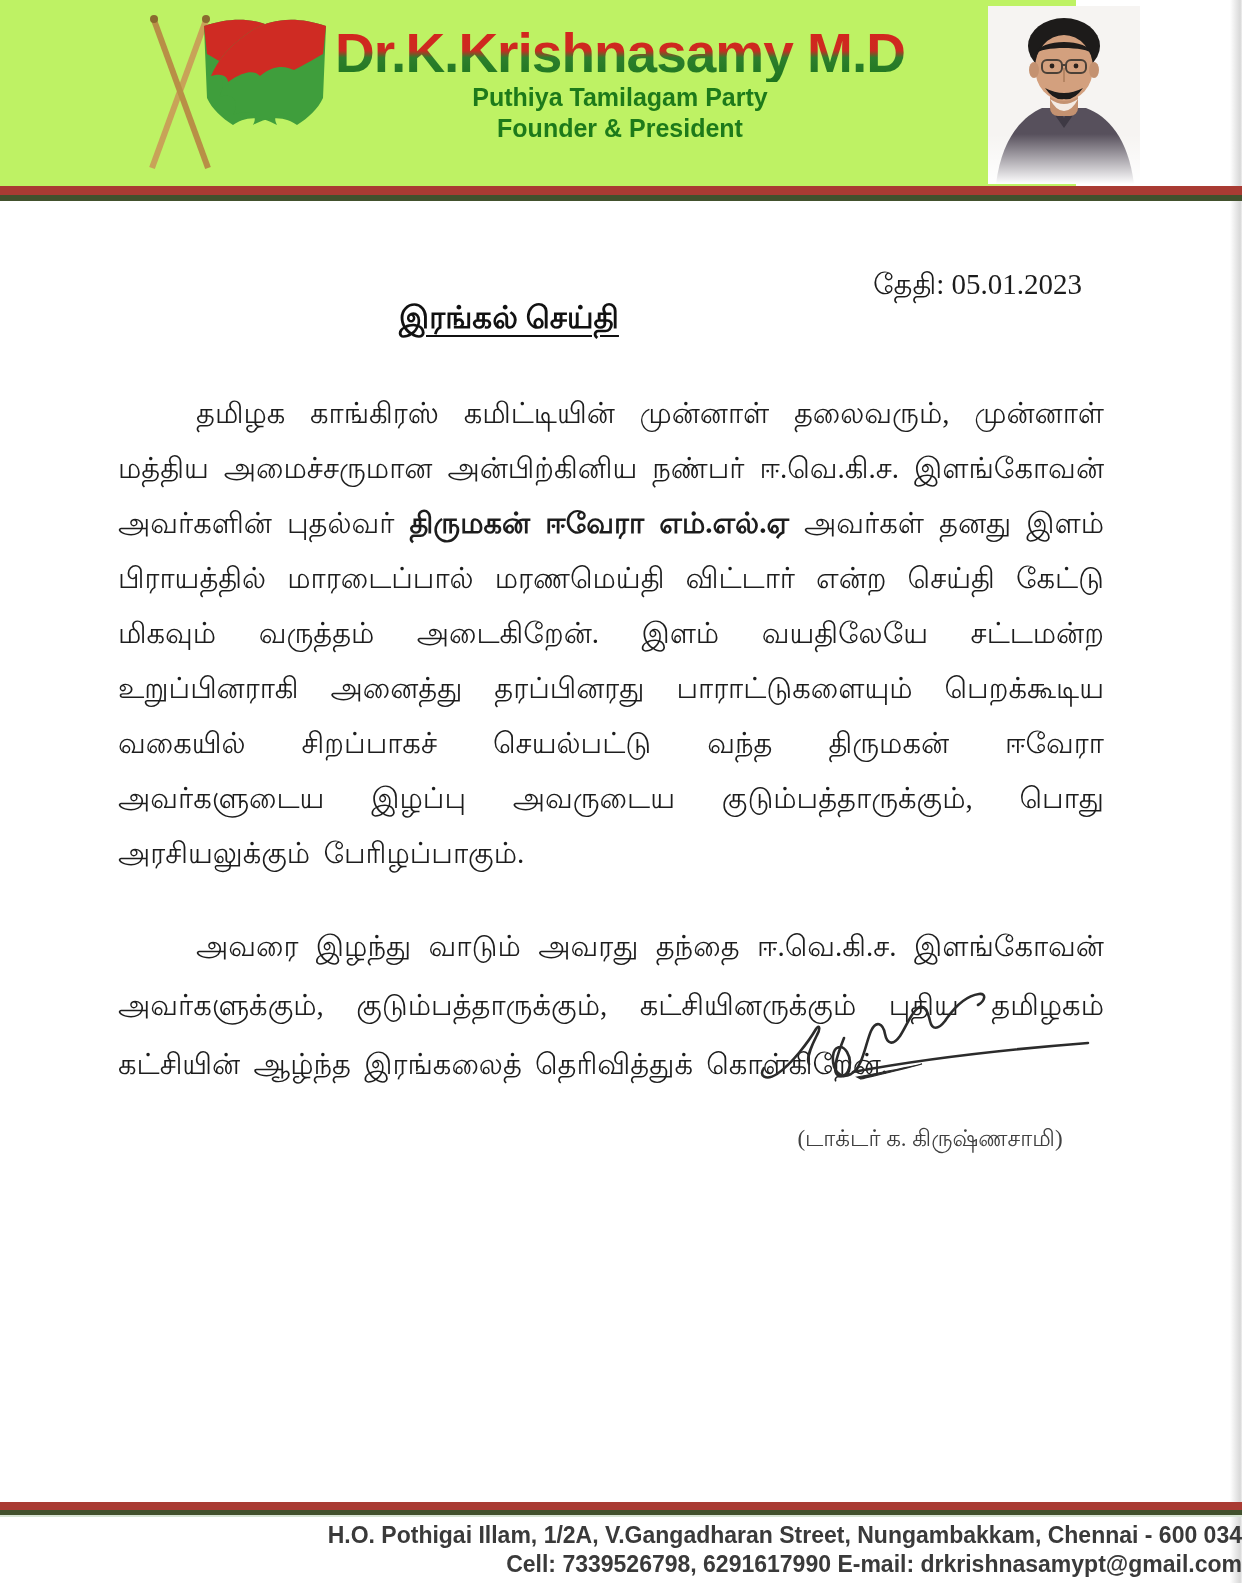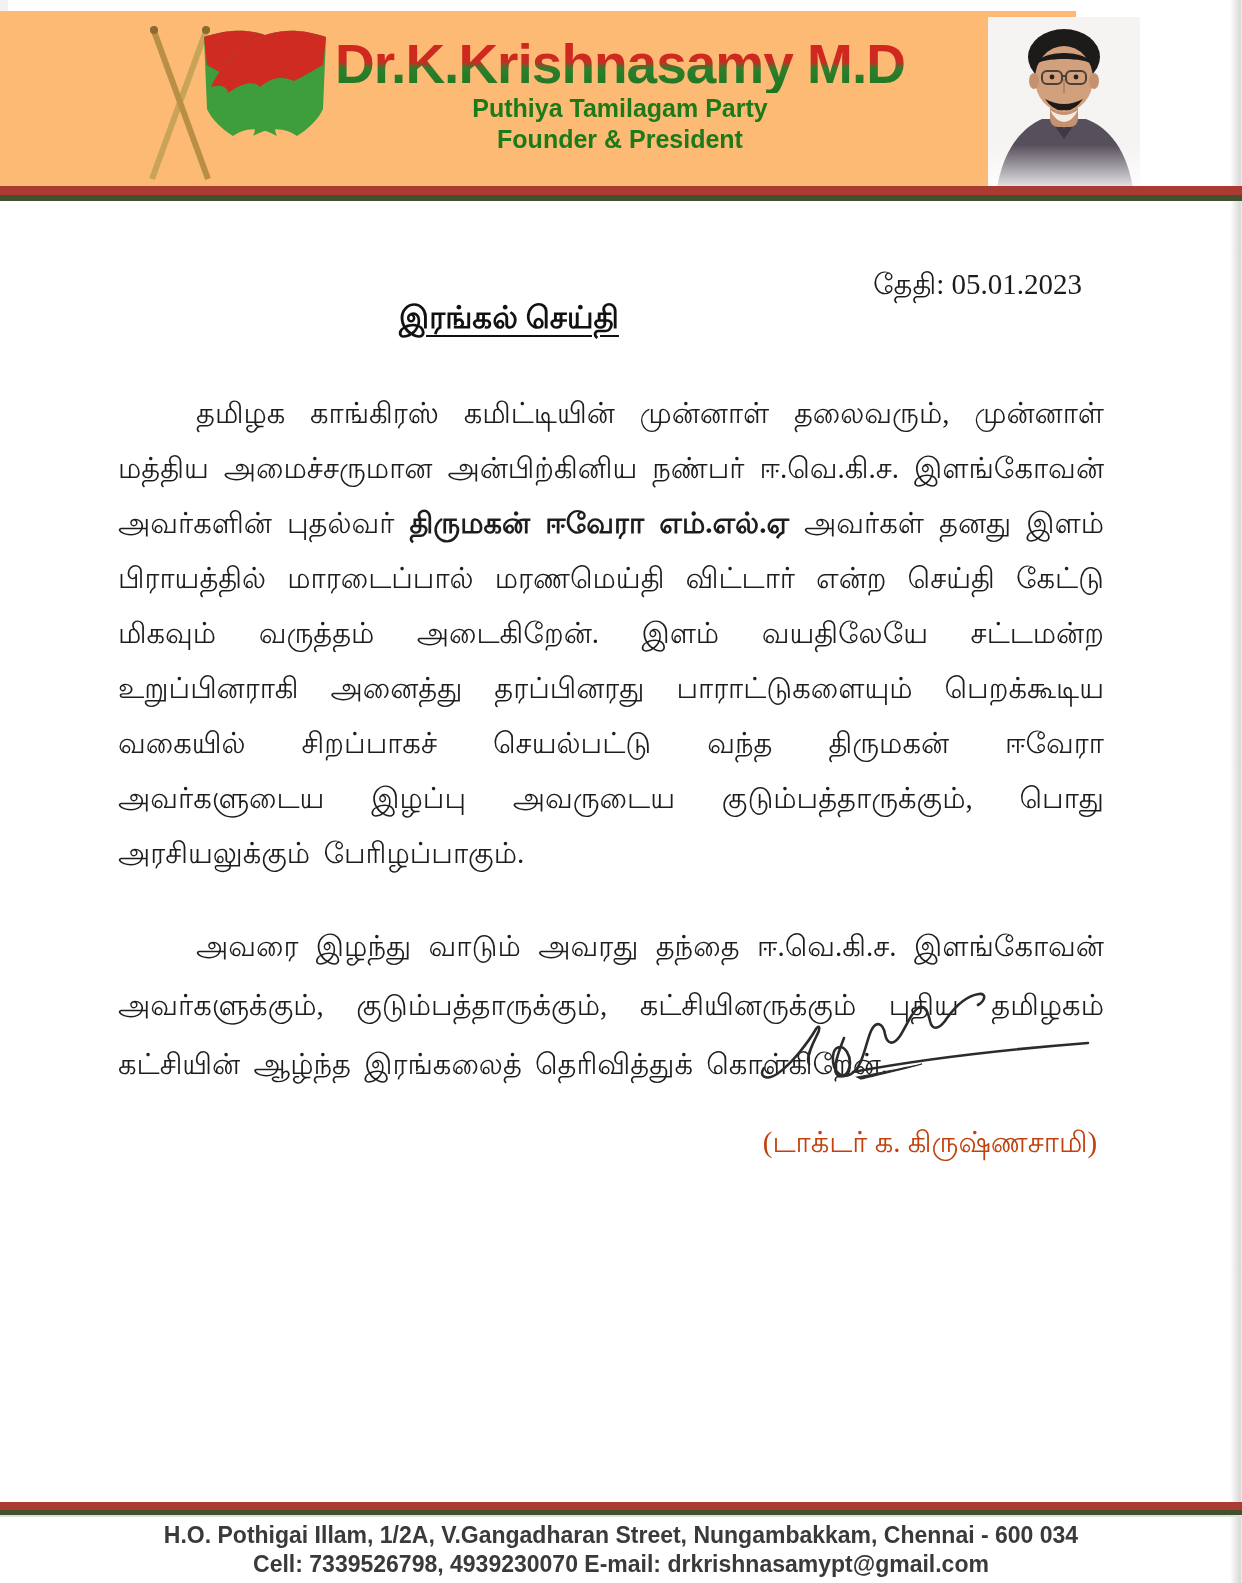--- a/index.html
+++ b/index.html
@@ -5,21 +5,21 @@
   html,body{margin:0;padding:0;}
   body{
     width:1242px;height:1583px;position:relative;background:#ffffff;
     font-family:"Liberation Serif", serif;color:#222;overflow:hidden;
   }
   .edge-right{position:absolute;top:0;bottom:0;right:0;width:12px;
     background:linear-gradient(90deg,rgba(0,0,0,0) 0%,#d8d8d8 85%,#efefef 100%);}
   .edge-left{position:absolute;top:0;left:0;width:8px;height:200px;background:#ededed;opacity:.7;}
 
   
-  .header{position:absolute;left:0;top:11px;width:1076px;height:186px;background:#fdba74;}
+  .header{position:absolute;left:0;top:0;width:1076px;height:186px;background:#bef264;}
   .flags{position:absolute;left:34px;top:6px;}
   .header-center{position:absolute;left:330px;top:24px;width:580px;text-align:center;
     font-family:"Liberation Sans", sans-serif;}
   .org-name{
     font-size:55px;font-weight:bold;letter-spacing:-1px;line-height:58px;margin:0;
     background:linear-gradient(180deg,#d6251d 0%,#cc2a20 46%,#2c7f2c 58%,#1e741d 100%);
     -webkit-background-clip:text;background-clip:text;color:transparent;display:inline-block;
   }
   .org-sub{font-size:25px;font-weight:bold;color:#1d7a1a;line-height:31px;}
   .photo{position:absolute;left:988px;top:6px;}
@@ -36,24 +36,24 @@
     font-size:31px;font-weight:bold;color:#111;
     text-decoration:underline;text-underline-offset:7px;text-decoration-thickness:2px;}
   .body-text{position:absolute;left:118px;right:138px;top:386px;}
   .body-text p{font-size:29px;line-height:55px;text-align:justify;text-indent:78px;
     margin:0;color:#1d1d1d;word-spacing:6px;}
   .body-text p.p2{margin-top:36px;line-height:59px;}
   .body-text b{font-weight:bold;}
 
   .signature{position:absolute;left:756px;top:972px;}
   .signatory{position:absolute;left:760px;top:1126px;width:340px;text-align:center;
-    font-size:29px;color:#c2410c;}
+    font-size:23px;color:#404040;}
 
   
-  .footer-text{position:absolute;left:0;top:1521px;width:1242px;text-align:center;
+  .footer-text{position:absolute;left:0;top:1521px;width:1242px;text-align:right;
     font-family:"Liberation Sans", sans-serif;font-weight:bold;font-size:23px;
     color:#3a3a3a;line-height:29px;}
 </style>
 </head>
 <body>
 
 <div class="edge-left"></div>
 <div class="edge-right"></div>
 
 <div class="header">
@@ -162,14 +162,14 @@
 <div class="signatory">(டாக்டர் க. கிருஷ்ணசாமி)</div>
 
 <div class="rule rule-bottom">
   <div class="red" style="height:8px;"></div>
     <div class="green" style="height:5px;"></div>
     <div class="lightline"></div>
 </div>
 
 <div class="footer-text">
   <div>H.O. Pothigai Illam, 1/2A, V.Gangadharan Street, Nungambakkam, Chennai - 600 034</div>
-  <div>Cell: 7339526798, 4939230070 E-mail: drkrishnasamypt@gmail.com</div>
+  <div>Cell: 7339526798, 6291617990 E-mail: drkrishnasamypt@gmail.com</div>
 </div>
 
 </body></html>

